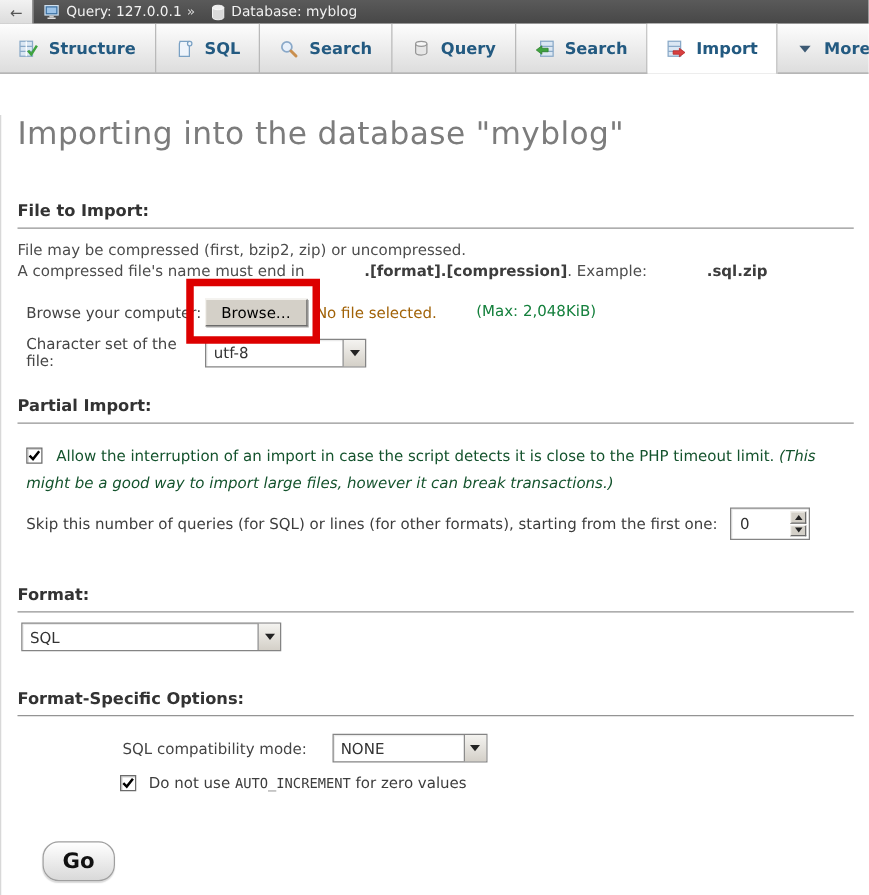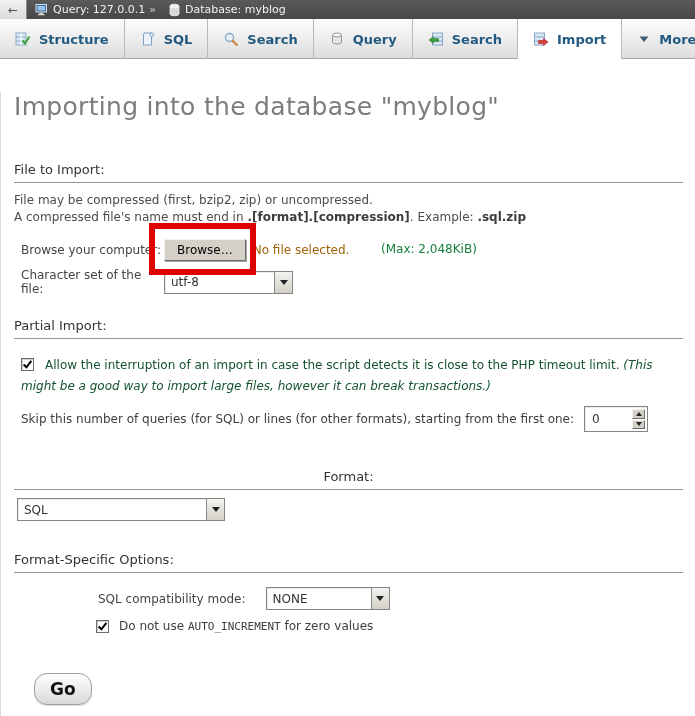--- a/index.html
+++ b/index.html
@@ -65,32 +65,32 @@
     height: 657px;
   }
   h1.page-title {
     margin-top: 33px;
     font-size: 25px;
     font-weight: normal;
     color: #7c7c7c;
     letter-spacing: 0.3px;
   }
   h3.section-heading {
-    font-size: 13px; font-weight: normal; color: #333;
+    font-size: 13px; font-weight: bold; color: #333;
     border-bottom: 1px solid #949494;
     padding-bottom: 5px;
     margin-right: 4px;
   }
   .h-file    { margin-top: 41px; }
   .h-partial { margin-top: 24px; }
-  .h-format  { margin-top: 37px; text-align: center; }
+  .h-format  { margin-top: 37px; }
   .h-fso     { margin-top: 31px; }
 
   .desc { margin-top: 9px; line-height: 17px; color: #4c4c4c; }
-  .desc b { color: #3d3d3d; }
+  .desc b { color: #3d3d3d; margin-left: 44px; }
 
   .form-row { display: flex; align-items: center; }
   .browse-row  { margin-top: 12px; margin-left: 7px; position: relative; height: 24px; }
   .charset-row { margin-top: 8px;  margin-left: 7px; height: 24px; }
   .form-label { display: inline-block; width: 143px; color: #444; flex: none; }
   .max-note { position: absolute; left: 360px; top: 4px; color: #15803d; }
   .nofile { margin-left: 7px; color: #a16207; }
 
   
   .win-btn {

